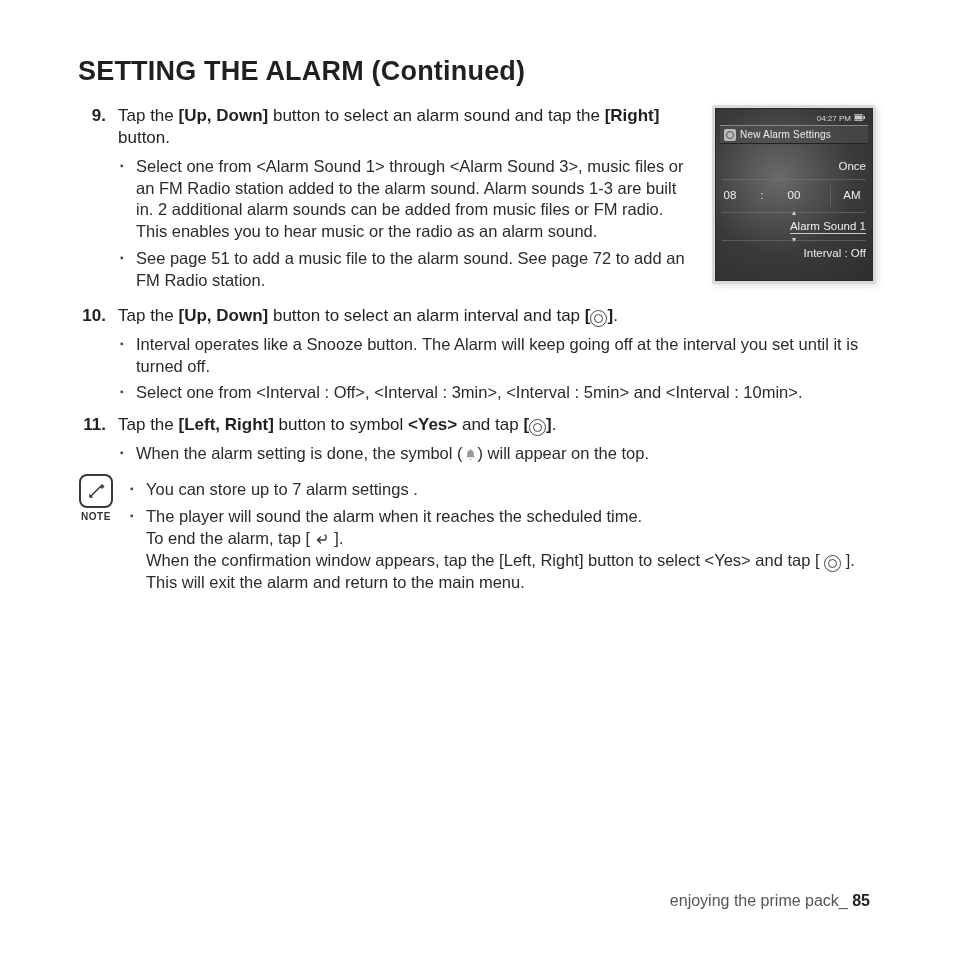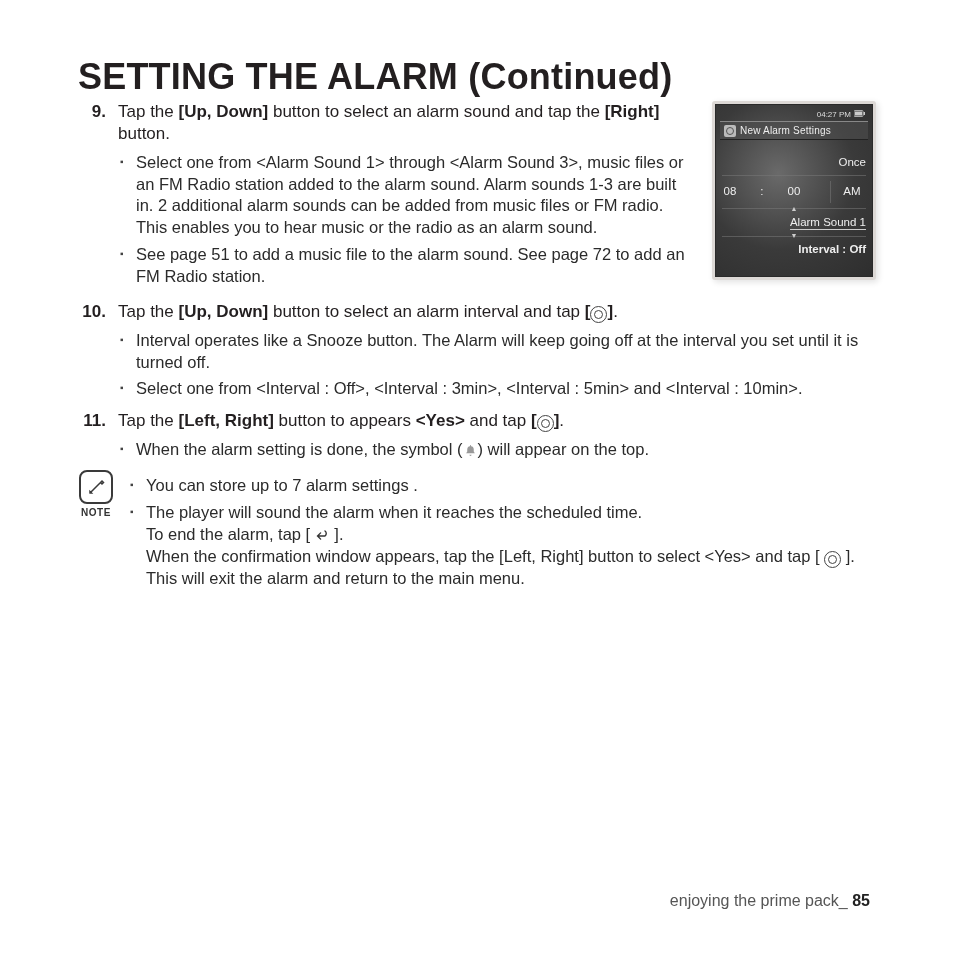--- a/index.html
+++ b/index.html
@@ -1,41 +1,41 @@
 <!DOCTYPE html>
 <html><head>
 <meta charset="utf-8">
 <style>
   html,body { margin:0; padding:0; background:#fff; }
   .page {
     width:954px; height:954px; box-sizing:border-box;
     padding:56px 78px 44px 78px; font-family:Arial,Helvetica,sans-serif;
     color:#231f20; position:relative;
   }
-  h1.title { font-size:36px; font-weight:bold; margin:0 0 3px 0; letter-spacing:0.2px; }
+  h1.title { font-size:27px; font-weight:bold; margin:0 0 18px 0; letter-spacing:0.2px; }
   .content { font-size:17px; line-height:1.32; }
   ol.steps { list-style:none; padding:0; margin:0; }
   ol.steps > li { position:relative; padding-left:40px; margin-bottom:4px; }
   ol.steps > li > .num { position:absolute; left:0; top:0; font-weight:bold; min-width:28px; text-align:right; }
   ol.steps > li > .lead { display:block; }
   .b { font-weight:bold; }
   ul.sub { list-style:none; padding:0; margin:6px 0 10px 0; }
   ul.sub > li { position:relative; padding-left:18px; margin:5px 0; font-size:16.5px; color:#2b2b2b; }
   ul.sub > li:before { content:"▪"; position:absolute; left:2px; top:0; font-size:10px; line-height:20px; color:#444; }
   .step9wrap { display:flex; gap:18px; align-items:flex-start; }
   .step9text { flex:1; }
   .dev-wrap { width:158px; padding:3px; background:#ddd9d6; border-radius:3px; box-shadow:2px 2px 6px rgba(0,0,0,0.12); flex-shrink:0; }
   .dev { background:#3e3e3e; background:radial-gradient(circle at 40% 40%,#6a6a6a 0%,#3a3a3a 55%,#2e2e2e 100%); color:#fff; font-size:11px; border:1px solid #2a2a2a; padding:4px 6px 14px 6px; }
   .dev .statusbar { display:flex; align-items:center; justify-content:flex-end; font-size:8px; color:#ddd; height:12px; }
   .dev .titlebar { display:flex; align-items:center; gap:4px; background:rgba(80,80,80,0.55); border-top:1px solid #888; border-bottom:1px solid #222; padding:2px 4px; margin:0 -2px 10px -2px; }
   .dev .titlebar .clockico { width:12px; height:12px; background:#bbb; border-radius:2px; position:relative; }
   .dev .titlebar .clockico:after { content:""; position:absolute; width:6px; height:6px; border:1px solid #555; border-radius:50%; top:2px; left:2px; }
   .dev .titlebar .ttxt { font-size:10px; letter-spacing:0.2px; color:#eee; }
   .dev .row { text-align:right; padding:5px 0; border-bottom:1px solid rgba(120,120,120,0.55); font-size:11.5px; color:#eee; }
-  .dev .row:last-child { border-bottom:none;font-weight:bold; }
+  .dev .row:last-child { border-bottom:none; }
   .dev .timerow { display:flex; align-items:center; justify-content:center; gap:16px; }
   .dev .tseg { padding:3px 8px; }
   .dev .tsep { }
   .dev .ampm { border-left:1px solid rgba(120,120,120,0.55); padding:3px 12px; margin-left:6px; }
   .dev .sel { position:relative; padding:6px 0; }
   .dev .sel:before { content:"▲"; position:absolute; top:-5px; left:50%; transform:translateX(-50%); font-size:7px; color:#ccc; }
   .dev .sel:after  { content:"▼"; position:absolute; bottom:-5px; left:50%; transform:translateX(-50%); font-size:7px; color:#ccc; }
   .dev .sel .underline { border-bottom:1px solid #ccc; padding-bottom:1px;margin-left:36px; }
   .notes-block { display:flex; gap:14px; margin-top:10px; align-items:flex-start; }
   .note-icon-col { text-align:center; width:36px; flex-shrink:0; }
@@ -111,21 +111,21 @@
         </span>
         <ul class="sub">
           <li>Interval operates like a Snooze button. The Alarm will keep going off at the interval you set until it is turned off.</li>
           <li>Select one from &lt;Interval : Off&gt;, &lt;Interval : 3min&gt;, &lt;Interval : 5min&gt; and &lt;Interval : 10min&gt;.</li>
         </ul>
       </li>
 
       <li>
         <span class="num">11.</span>
         <span class="lead">
-          <span>Tap the </span><span class="b">[Left, Right]</span><span> button to appears </span><span class="b">&lt;Yes&gt;</span><span> and tap </span><span class="b"><span>[</span><span class="inline-ico circ"></span><span>]</span></span><span>.</span>
+          <span>Tap the </span><span class="b">[Left, Right]</span><span> button to symbol </span><span class="b">&lt;Yes&gt;</span><span> and tap </span><span class="b"><span>[</span><span class="inline-ico circ"></span><span>]</span></span><span>.</span>
         </span>
         <ul class="sub">
           <li>
             <span>When the alarm setting is done, the symbol (</span><span class="inline-ico bell">
                 <svg width="13" height="13" viewBox="0 0 24 24">
                   <path fill="#999" d="M12 2a1 1 0 0 1 1 1v1.07A6 6 0 0 1 18 10v4l2 3H4l2-3v-4a6 6 0 0 1 5-5.93V3a1 1 0 0 1 1-1zm-2 18h4a2 2 0 0 1-4 0z"></path>
                 </svg>
               </span><span>) will appear on the top.</span>
           </li>
         </ul>

